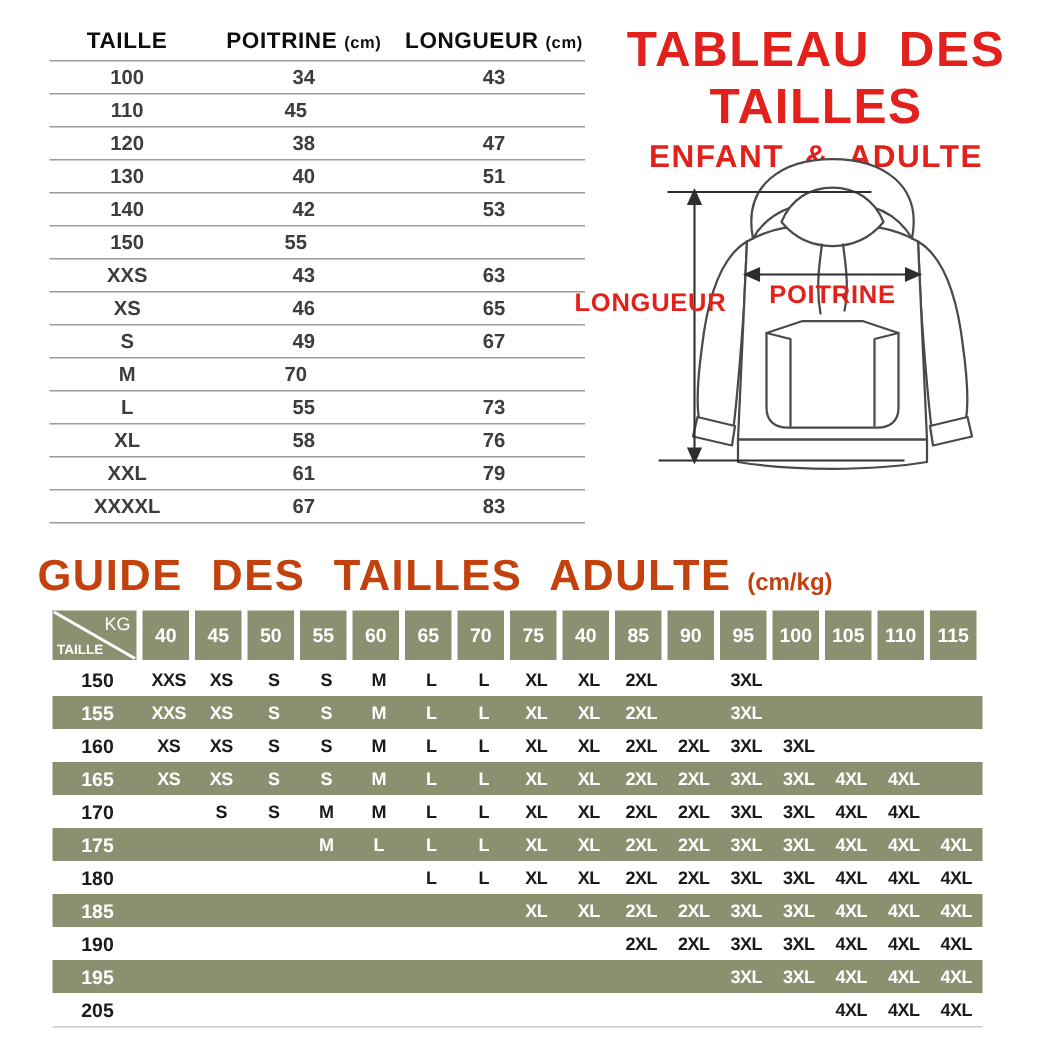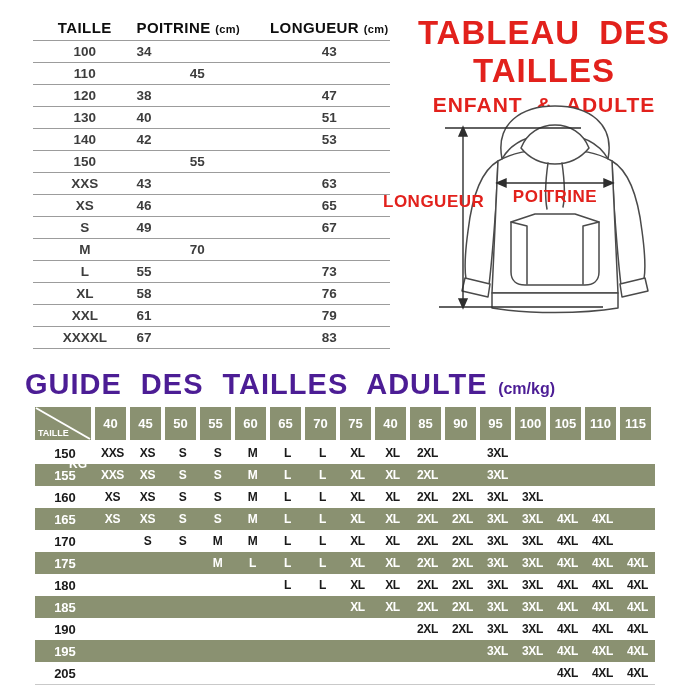--- a/index.html
+++ b/index.html
@@ -4,49 +4,49 @@
 <style>
   html,body { margin:0; padding:0; background:#ffffff; }
   body { width:700px; height:700px; position:relative; overflow:hidden;
          font-family:"Liberation Sans", sans-serif; }
 
   
   .size-table { position:absolute; left:33px; top:14px; width:357px; }
   .st-row { display:flex; align-items:center; height:21px; border-bottom:1px solid #9c9c9c; }
   .st-header { height:26px; }
   .st-c1 { width:29%; text-align:center; }
-  .st-c2 { width:37%; }
+  .st-c2 { width:37%; text-align:center; }
   .st-c3 { width:34%; text-align:center; }
   .hdr { font-weight:bold; font-size:15px; color:#0e0e0e; letter-spacing:.4px; }
   .hdr .unit { font-size:11px; }
   .val { font-weight:bold; font-size:13.5px; color:#3d3d3d; }
 
   
   .main-title { position:absolute; left:388px; top:14px; width:312px; text-align:center;
                 color:#e2211c; font-weight:bold; }
   .main-title .l1 { font-size:33px; letter-spacing:1px; word-spacing:9px; }
   .main-title .l2 { font-size:21px; letter-spacing:1px; word-spacing:7px; margin-top:3px; }
 
   .guide-title { position:absolute; left:0; top:368px; width:580px; text-align:center;
-                 color:#4c1d95; font-weight:bold; }
+                 color:#c2410c; font-weight:bold; }
   .gt-main { font-size:29px; letter-spacing:1px; word-spacing:10px; }
   .gt-unit { font-size:16px; margin-left:6px; }
 
   
   .figure { position:absolute; left:375px; top:95px; width:320px; height:240px; }
   .figure svg { position:absolute; left:0; top:0; }
   .fig-label { position:absolute; color:#e2211c; font-weight:bold; font-size:17px; letter-spacing:.5px; }
   .label-longueur { left:8px; top:97px; }
   .label-poitrine { left:130px; top:92px; width:100px; text-align:center; }
 
   
   .guide { position:absolute; left:35px; top:407px; width:620px; }
   .g-header { display:flex; height:33px; margin-bottom:2px; }
   .g-corner { width:56px; height:33px; background:#8a9171; position:relative; margin-right:4px; }
-  .g-corner .kg { position:absolute; top:2px; right:4px; color:#fff; font-weight:bold; font-size:12px;margin-top:48px; }
+  .g-corner .kg { position:absolute; top:2px; right:4px; color:#fff; font-weight:normal; font-size:12px; }
   .g-corner .taille { position:absolute; bottom:2px; left:3px; color:#fff; font-weight:bold; font-size:9px; }
   .g-hcells { display:flex; }
   .g-hcell { width:31px; height:33px; margin-right:4px; background:#8a9171; color:#fff;
              font-weight:bold; font-size:13px; display:flex; align-items:center; justify-content:center; }
   .g-rows { border-bottom:1px solid #c9c9c9; }
   .g-row { display:flex; align-items:center; height:22px; color:#1a1a1a; }
   .g-row:nth-of-type(even) { background:#8a9171; color:#ffffff; }
   .g-label { width:60px; text-align:center; font-weight:bold; font-size:13px; }
   .g-cell { width:35px; text-align:center; font-weight:bold; font-size:12px; letter-spacing:-.3px; }
 </style>

